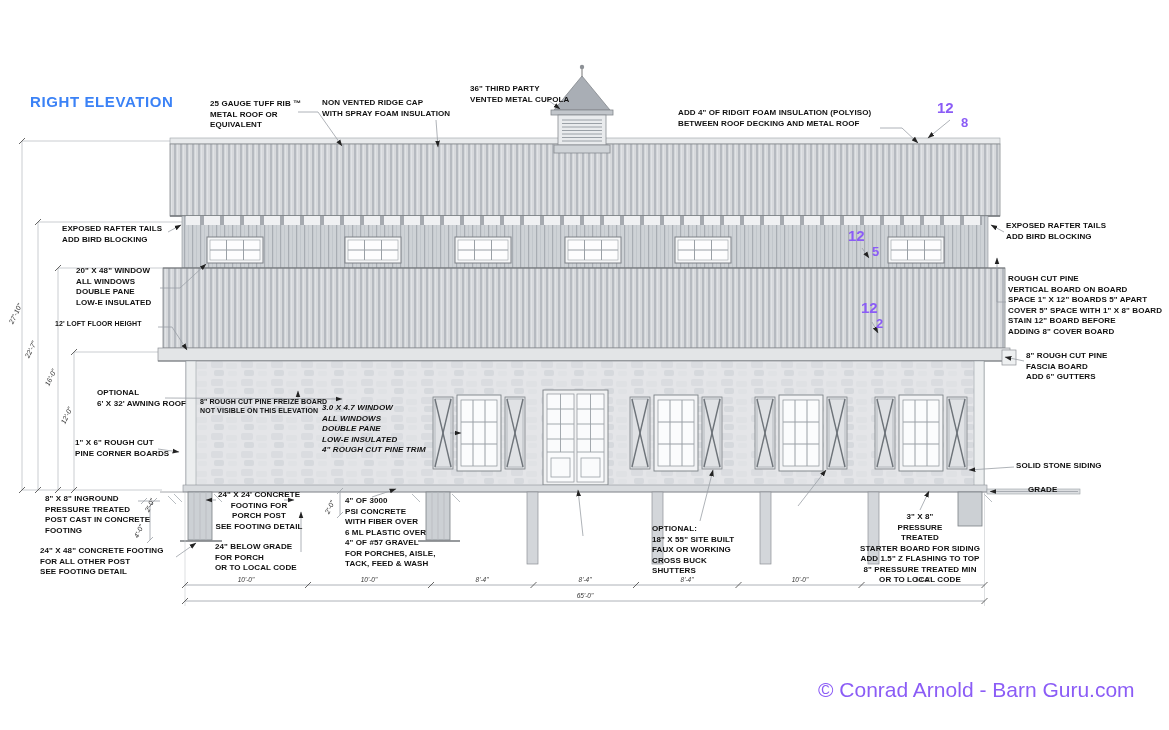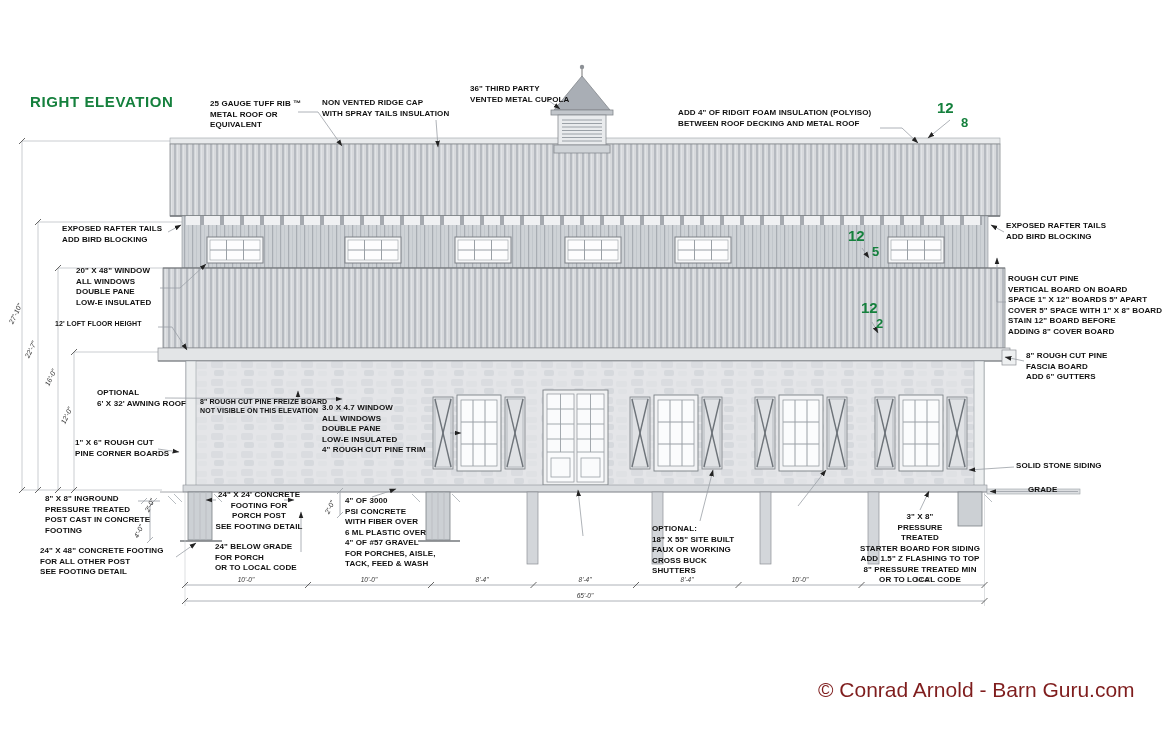--- a/index.html
+++ b/index.html
@@ -1,31 +1,31 @@
 <!DOCTYPE html>
 <html><head>
 <meta charset="utf-8">
 <style>
   html,body{margin:0;padding:0;background:#ffffff;}
   .canvas{position:relative;width:1169px;height:730px;background:#ffffff;
           font-family:"Liberation Sans",sans-serif;overflow:hidden;}
   .canvas svg{position:absolute;left:0;top:0;}
-  .title{position:absolute;font-size:15px;font-weight:bold;color:#15803d;letter-spacing:.6px;}
+  .title{position:absolute;font-size:15px;font-weight:bold;color:#3b82f6;letter-spacing:.6px;}
   .note{position:absolute;font-size:8px;font-weight:bold;color:#101010;line-height:1.32;
         white-space:pre-line;letter-spacing:.1px;}
   .note.small{font-size:7px;line-height:1.35;}
   .note.center{text-align:center;}
-  .pitch{position:absolute;font-weight:bold;color:#15803d;line-height:1;}
+  .pitch{position:absolute;font-weight:bold;color:#8b5cf6;line-height:1;}
   .pitch .run{font-size:15px;}
   .pitch .rise{font-size:13px;position:absolute;}
   .dim-rot{position:absolute;font-size:7px;font-style:italic;color:#333;white-space:nowrap;
            transform:rotate(-65deg);transform-origin:left bottom;}
   .dim-b{position:absolute;font-size:6.5px;font-style:italic;color:#333;
          transform:translateX(-50%);white-space:nowrap;}
-  .copyright{position:absolute;font-size:21px;color:#7f1d1d;}
+  .copyright{position:absolute;font-size:21px;color:#8b5cf6;}
 </style>
 </head>
 <body>
 
 <div class="canvas">
 
 <svg width="1169" height="730" viewBox="0 0 1169 730">
   <defs>
     <pattern id="corr" width="6" height="10" patternUnits="userSpaceOnUse">
       <rect width="6" height="10" fill="#d7d9dc"></rect>
@@ -266,21 +266,21 @@
     <path d="M920,510 L929,491" marker-end="url(#arw)"></path>
   </g>
 </svg>
 
   <div class="title" style="left:30px;top:93px;">RIGHT ELEVATION</div>
 
   <div class="note" style="left:210px;top:99px;">25 GAUGE TUFF RIB ™
 METAL ROOF OR
 EQUIVALENT</div>
   <div class="note" style="left:322px;top:98px;">NON VENTED RIDGE CAP
-WITH SPRAY TAILS INSULATION</div>
+WITH SPRAY FOAM INSULATION</div>
   <div class="note" style="left:470px;top:84px;">36" THIRD PARTY
 VENTED METAL CUPOLA</div>
   <div class="note" style="left:678px;top:108px;">ADD 4" OF RIDGIT FOAM INSULATION (POLYISO)
 BETWEEN ROOF DECKING AND METAL ROOF</div>
   <div class="note" style="left:62px;top:224px;">EXPOSED RAFTER TAILS
 ADD BIRD BLOCKING</div>
   <div class="note" style="left:1006px;top:221px;">EXPOSED RAFTER TAILS
 ADD BIRD BLOCKING</div>
   <div class="note" style="left:76px;top:266px;">20" X 48" WINDOW
 ALL WINDOWS
@@ -293,21 +293,21 @@
 COVER 5" SPACE WITH 1" X 8" BOARD
 STAIN 12" BOARD BEFORE
 ADDING 8" COVER BOARD</div>
   <div class="note" style="left:1026px;top:351px;">8" ROUGH CUT PINE
 FASCIA BOARD
 ADD 6" GUTTERS</div>
   <div class="note" style="left:97px;top:388px;">OPTIONAL
 6' X 32' AWNING ROOF</div>
   <div class="note small" style="left:200px;top:397px;">8" ROUGH CUT PINE FREIZE BOARD
 NOT VISIBLE ON THIS ELEVATION</div>
-  <div class="note" style="left:322px;top:403px;">3.0 X 4.7 WINDOW
+  <div class="note" style="left:322px;top:403px;font-style:italic;">3.0 X 4.7 WINDOW
 ALL WINDOWS
 DOUBLE PANE
 LOW-E INSULATED
 4" ROUGH CUT PINE TRIM</div>
   <div class="note" style="left:75px;top:438px;">1" X 6" ROUGH CUT
 PINE CORNER BOARDS</div>
   <div class="note" style="left:1016px;top:461px;">SOLID STONE SIDING</div>
   <div class="note" style="left:1028px;top:485px;text-align:right;">GRADE</div>
   <div class="note" style="left:45px;top:494px;">8" X 8" INGROUND
 PRESSURE TREATED

